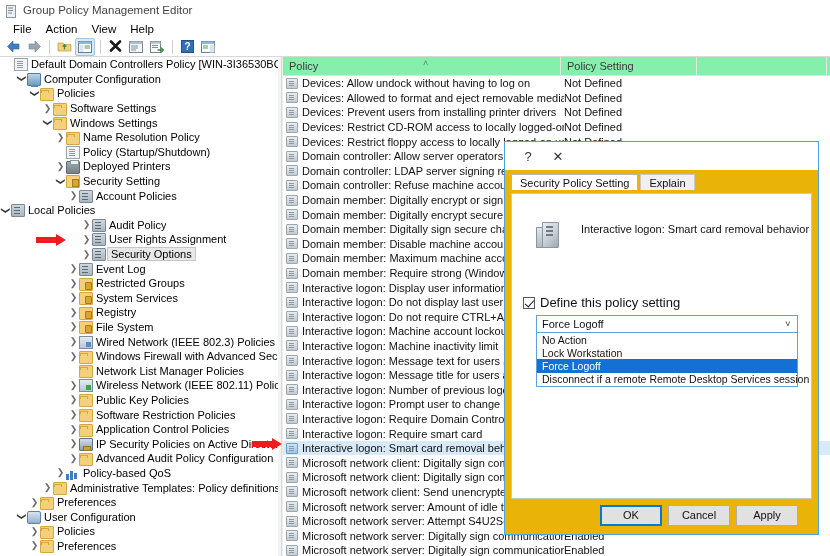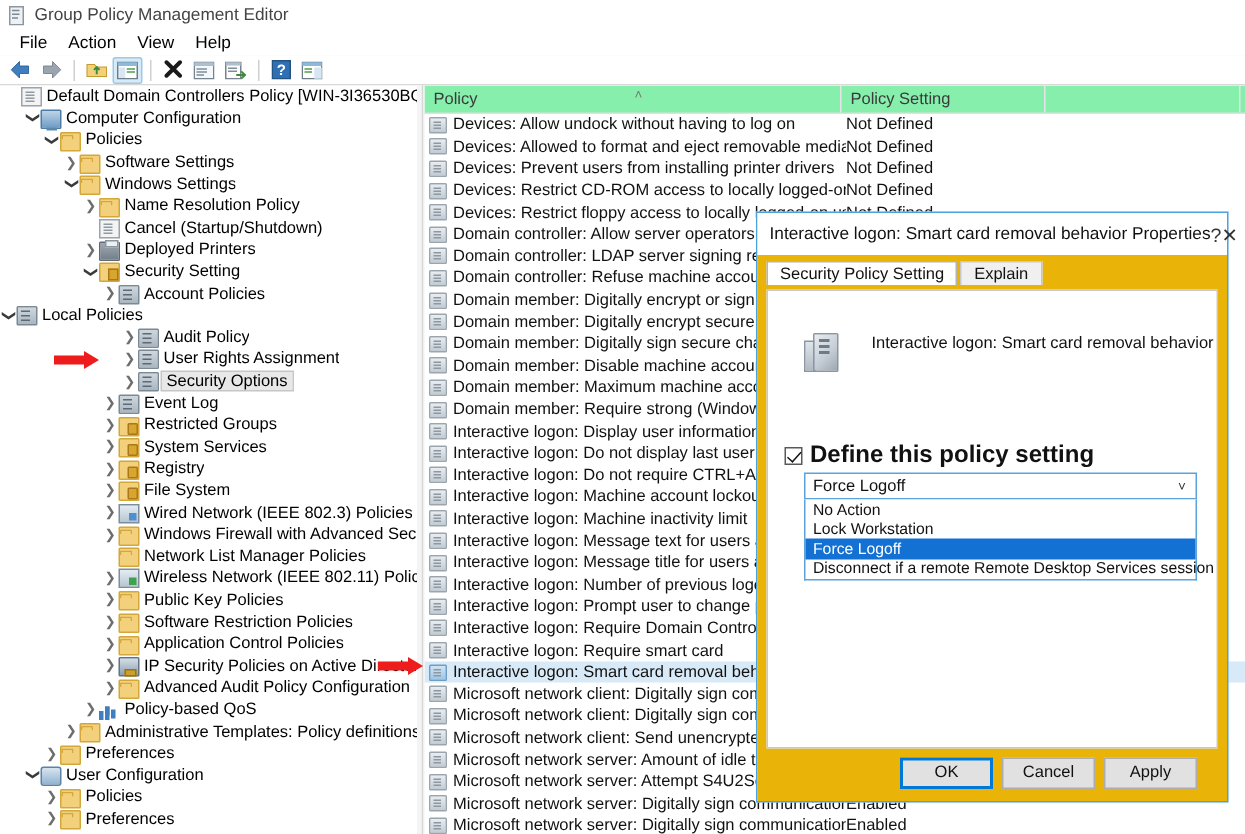--- a/index.html
+++ b/index.html
@@ -280,21 +280,21 @@
     width: 12px; height: 12px; background: #fff;
     border: 1px solid #5a5a5a; margin-right: 5px;
     position: relative;
   }
   .ckbox.checked:after {
     content: ""; position: absolute; left: 3px; top: 0px;
     width: 4px; height: 8px;
     border: solid #111; border-width: 0 1.6px 1.6px 0;
     transform: rotate(42deg);
   }
-  #dlg-define .dlabel { font-size: 16px; color: #111; font-weight: bold; }
+  #dlg-define .dlabel { font-size: 13px; color: #111; }
   #dlg-combo {
     position: absolute; left: 31px; top: 145px;
     width: 262px; height: 18px;
     background: #ffffff;
     border: 1px solid #5ba3dd;
     display: flex; align-items: center;
     padding-left: 5px;
   }
   #dlg-combo .cv { font-size: 11px; color: #111; flex: 1 1 auto; }
   #dlg-combo .carrow {
@@ -456,21 +456,21 @@
           <span class="tlabel">Windows Settings</span>
         </div>
         <div class="trow" style="padding-left: 55px;">
           <span class="chev">❯</span>
           <span class="ticon ic-folder"></span>
           <span class="tlabel">Name Resolution Policy</span>
         </div>
         <div class="trow" style="padding-left: 55px;">
           <span class="chev"></span>
           <span class="ticon ic-script"></span>
-          <span class="tlabel">Cancel (Startup/Shutdown)</span>
+          <span class="tlabel">Policy (Startup/Shutdown)</span>
         </div>
         <div class="trow" style="padding-left: 55px;">
           <span class="chev">❯</span>
           <span class="ticon ic-printer"></span>
           <span class="tlabel">Deployed Printers</span>
         </div>
         <div class="trow" style="padding-left: 55px;">
           <span class="chev open" style="transform: rotate(90deg);">❯</span>
           <span class="ticon ic-shield"></span>
           <span class="tlabel">Security Setting</span>
@@ -788,21 +788,20 @@
     <span class="shaft"></span>
     <span class="head"></span>
   </div>
   <div class="redarrow" id="arrow1" style="left: 252px; top: 438px; width: 32px; height: 12px;">
     <span class="shaft"></span>
     <span class="head"></span>
   </div>
 
   <div id="dialog">
     <div id="dlg-title">
-      <span class="dt-text">Interactive logon: Smart card removal behavior Properties</span>
       <span class="dt-btn">?</span>
       <span class="dt-btn">✕</span>
     </div>
     <div id="dlg-body">
       <div id="dlg-tabs">
         <div class="dtab active">Security Policy Setting</div>
         <div class="dtab">Explain</div>
       </div>
       <div id="dlg-panel"></div>
 

